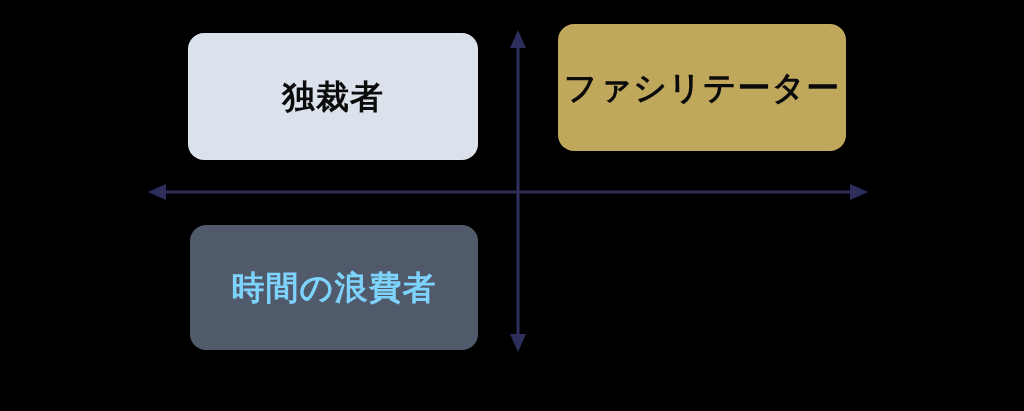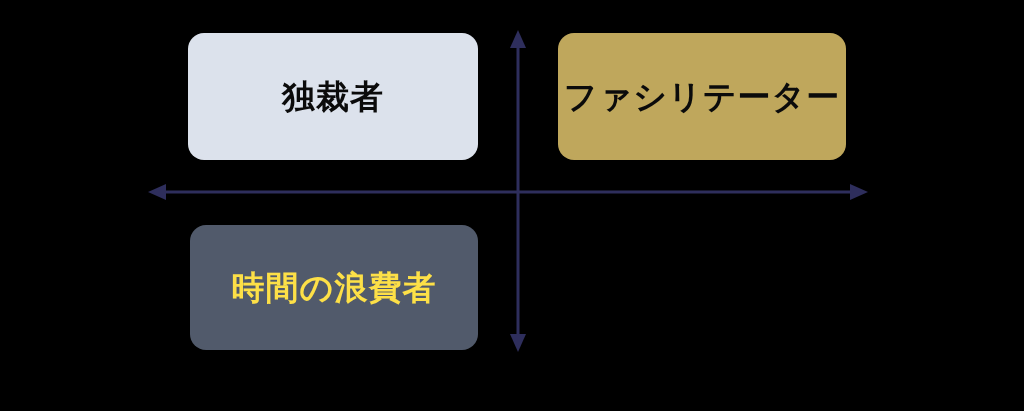--- a/index.html
+++ b/index.html
@@ -49,35 +49,35 @@
     left: 188px;
     top: 33px;
     width: 290px;
     height: 127px;
     background: #dce2ec;
   }
   #q-top-left .quadrant-label { color: #0b0b0b; }
   
   #q-top-right {
     left: 558px;
-    top: 33px;
+    top: 24px;
     width: 288px;
     height: 127px;
     background: #bfa75c;
   }
   #q-top-right .quadrant-label { color: #0b0b0b; }
   
   #q-bottom-left {
     left: 190px;
     top: 225px;
     width: 288px;
     height: 125px;
     background: #515a6b;
   }
-  #q-bottom-left .quadrant-label { color: #fde047; }
+  #q-bottom-left .quadrant-label { color: #7dd3fc; }
   
   #q-bottom-right {
     left: 558px;
     top: 225px;
     width: 288px;
     height: 125px;
     background: #2a3b55;
   }
   #q-bottom-right .quadrant-label { color: #ffffff; }
 </style>

